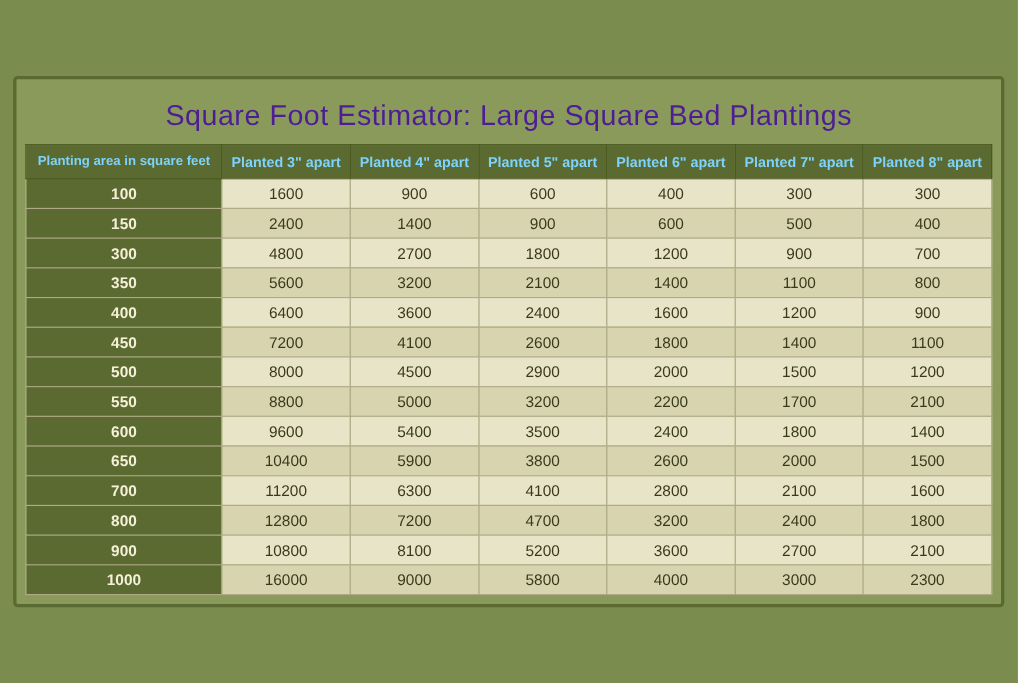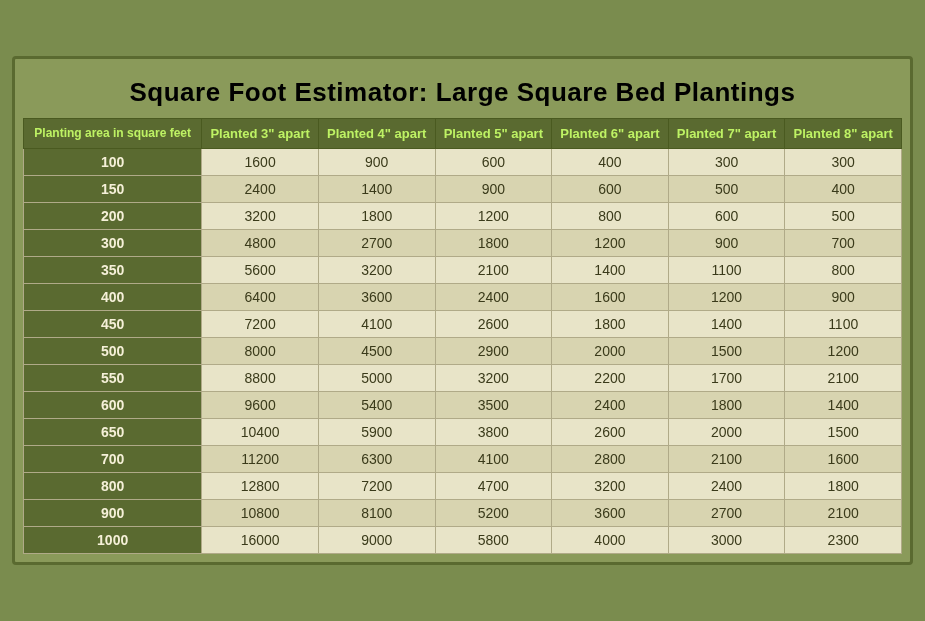--- a/index.html
+++ b/index.html
@@ -15,33 +15,33 @@
     }
     .container {
       width: 100%;
       background: #8a9a5a;
       border: 3px solid #5a6a30;
       border-radius: 4px;
       padding: 8px;
     }
     .title {
       text-align: center;
-      color: #000000;
+      color: #4c1d95;
       font-size: 26px;
-      font-weight: bold;
+      font-weight: normal;
       padding: 10px 4px 10px 4px;
       letter-spacing: 0.5px;
     }
     table {
       width: 100%;
       border-collapse: collapse;
     }
     thead tr th {
       background: #5a6a30;
-      color: #bef264;
+      color: #7dd3fc;
       font-size: 13px;
       font-weight: bold;
       padding: 7px 4px;
       text-align: center;
       border: 1px solid #4a5a20;
     }
     thead tr th.first-col {
       font-size: 12px;
       line-height: 1.3;
     }
@@ -95,29 +95,20 @@
         <tr>
           <td class="first-col">150</td>
           <td>2400</td>
           <td>1400</td>
           <td>900</td>
           <td>600</td>
           <td>500</td>
           <td>400</td>
         </tr>
         <tr>
-          <td class="first-col">200</td>
-          <td>3200</td>
-          <td>1800</td>
-          <td>1200</td>
-          <td>800</td>
-          <td>600</td>
-          <td>500</td>
-        </tr>
-        <tr>
           <td class="first-col">300</td>
           <td>4800</td>
           <td>2700</td>
           <td>1800</td>
           <td>1200</td>
           <td>900</td>
           <td>700</td>
         </tr>
         <tr>
           <td class="first-col">350</td>

